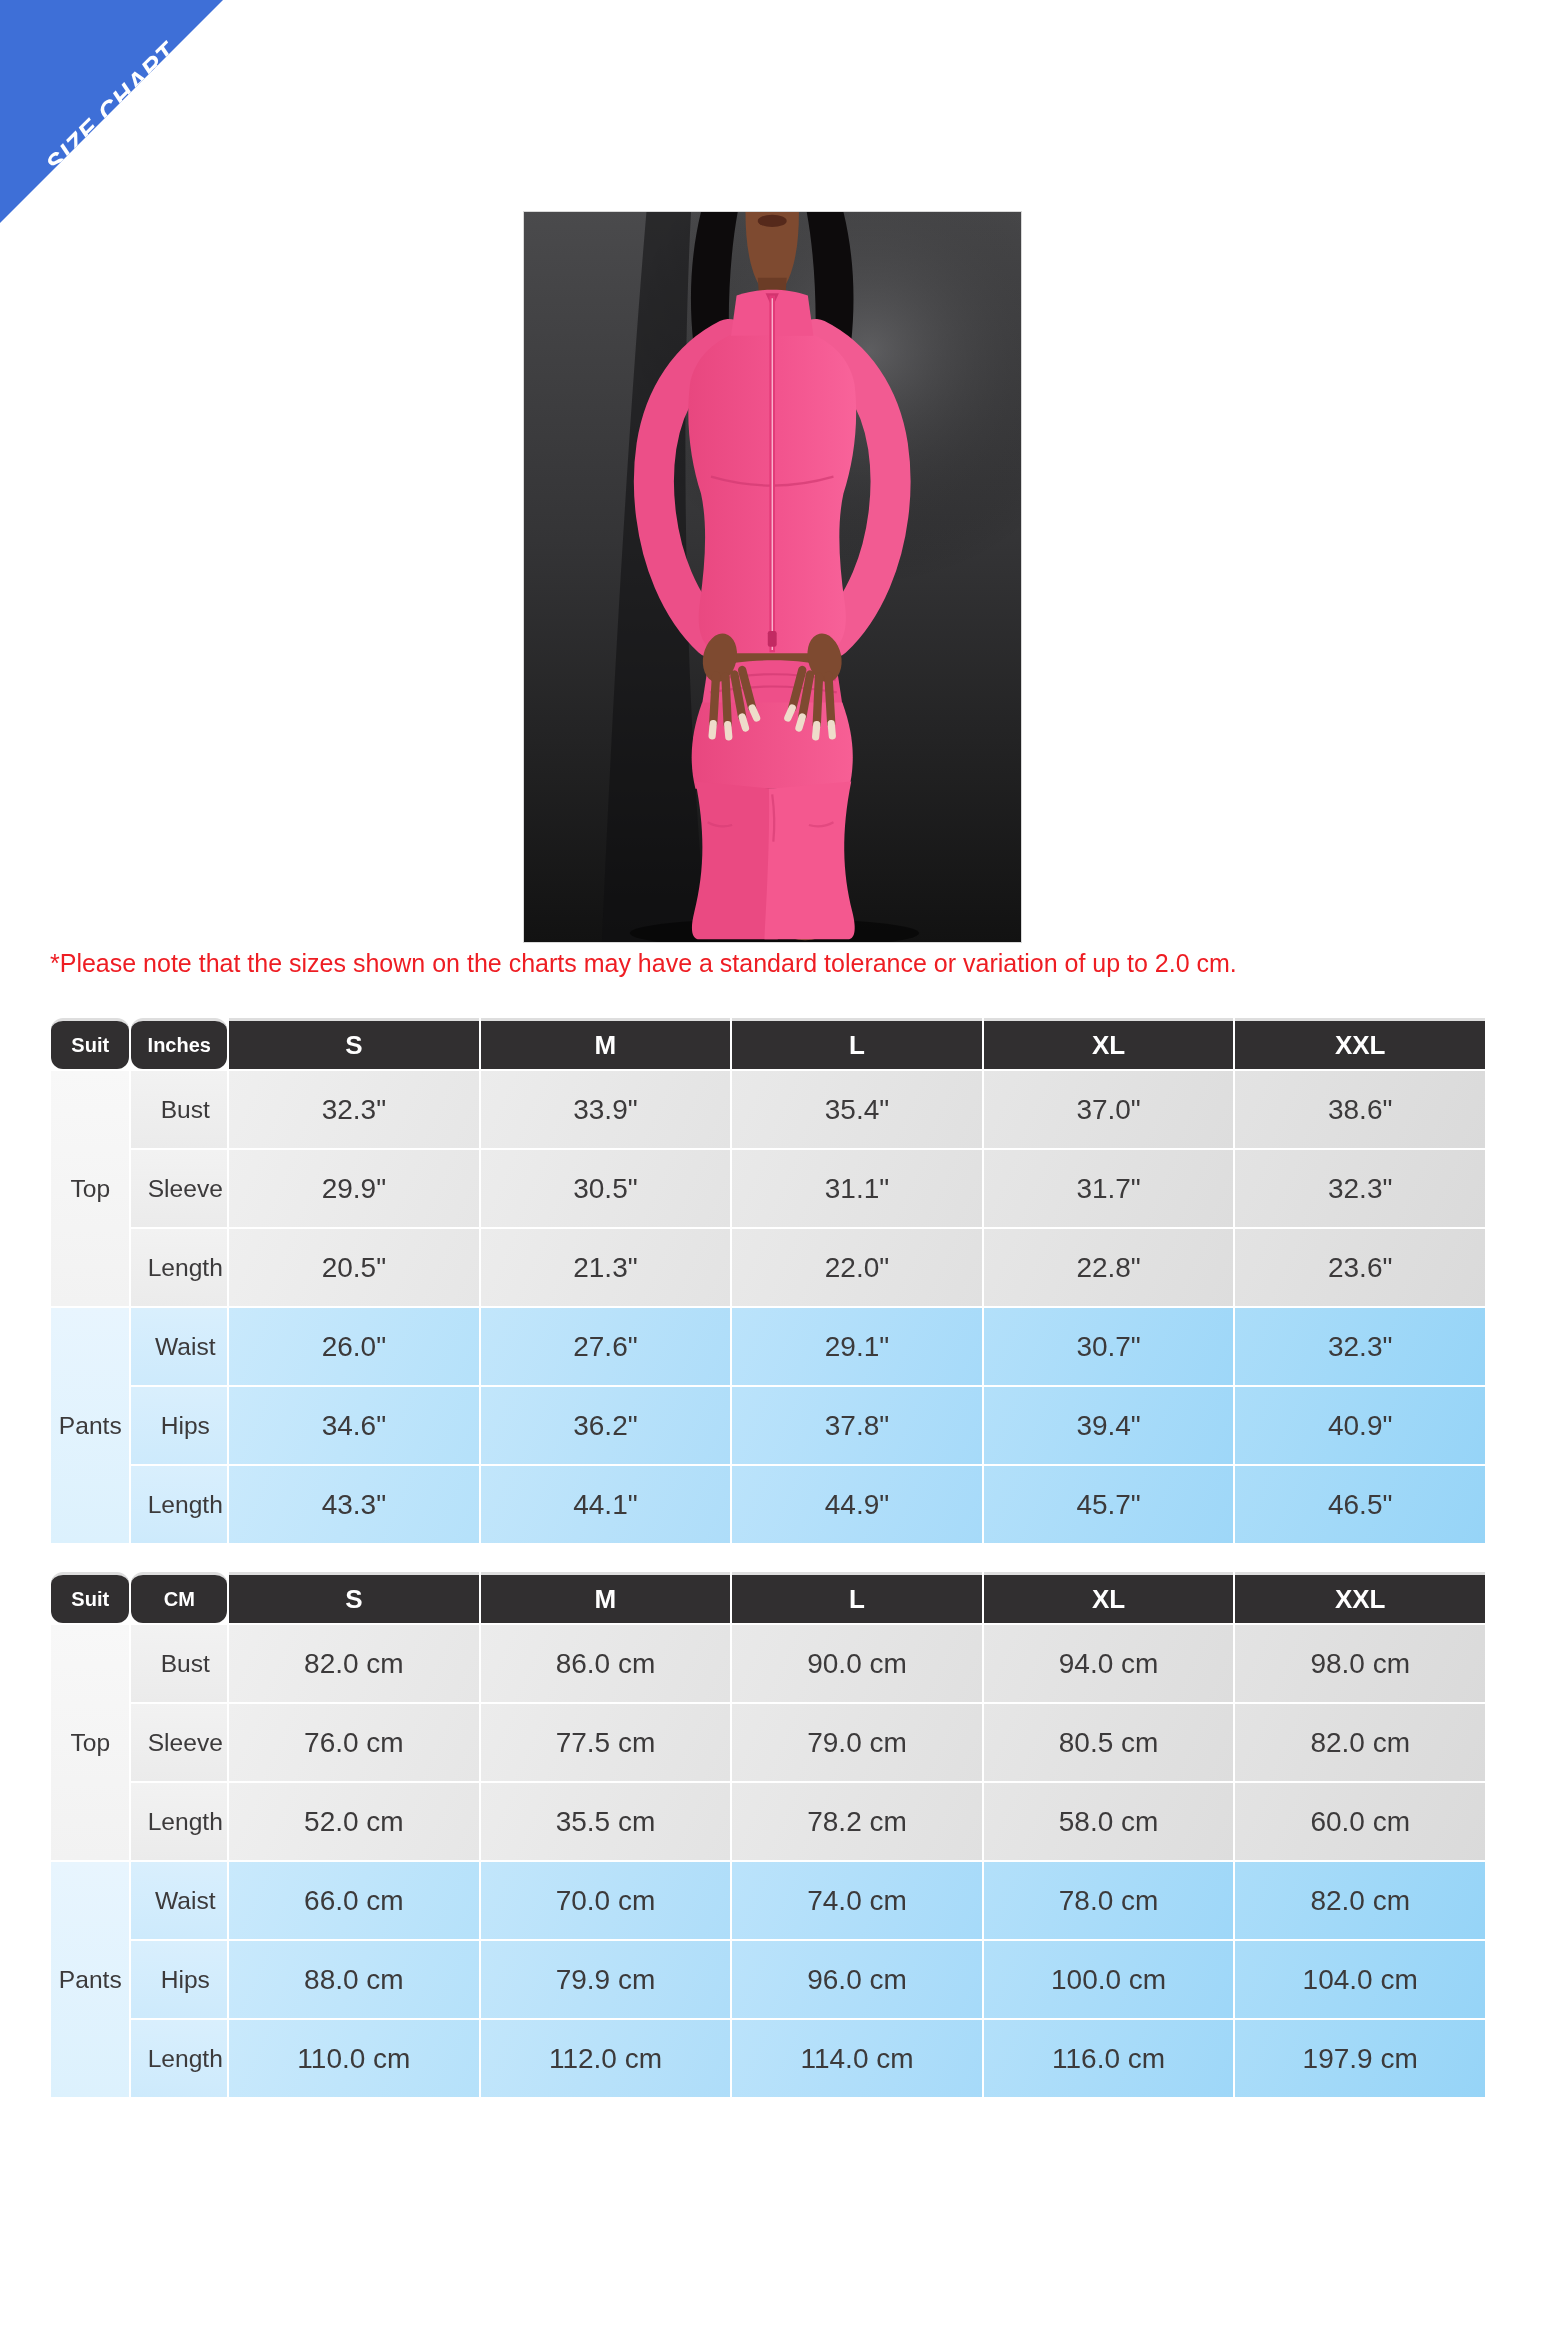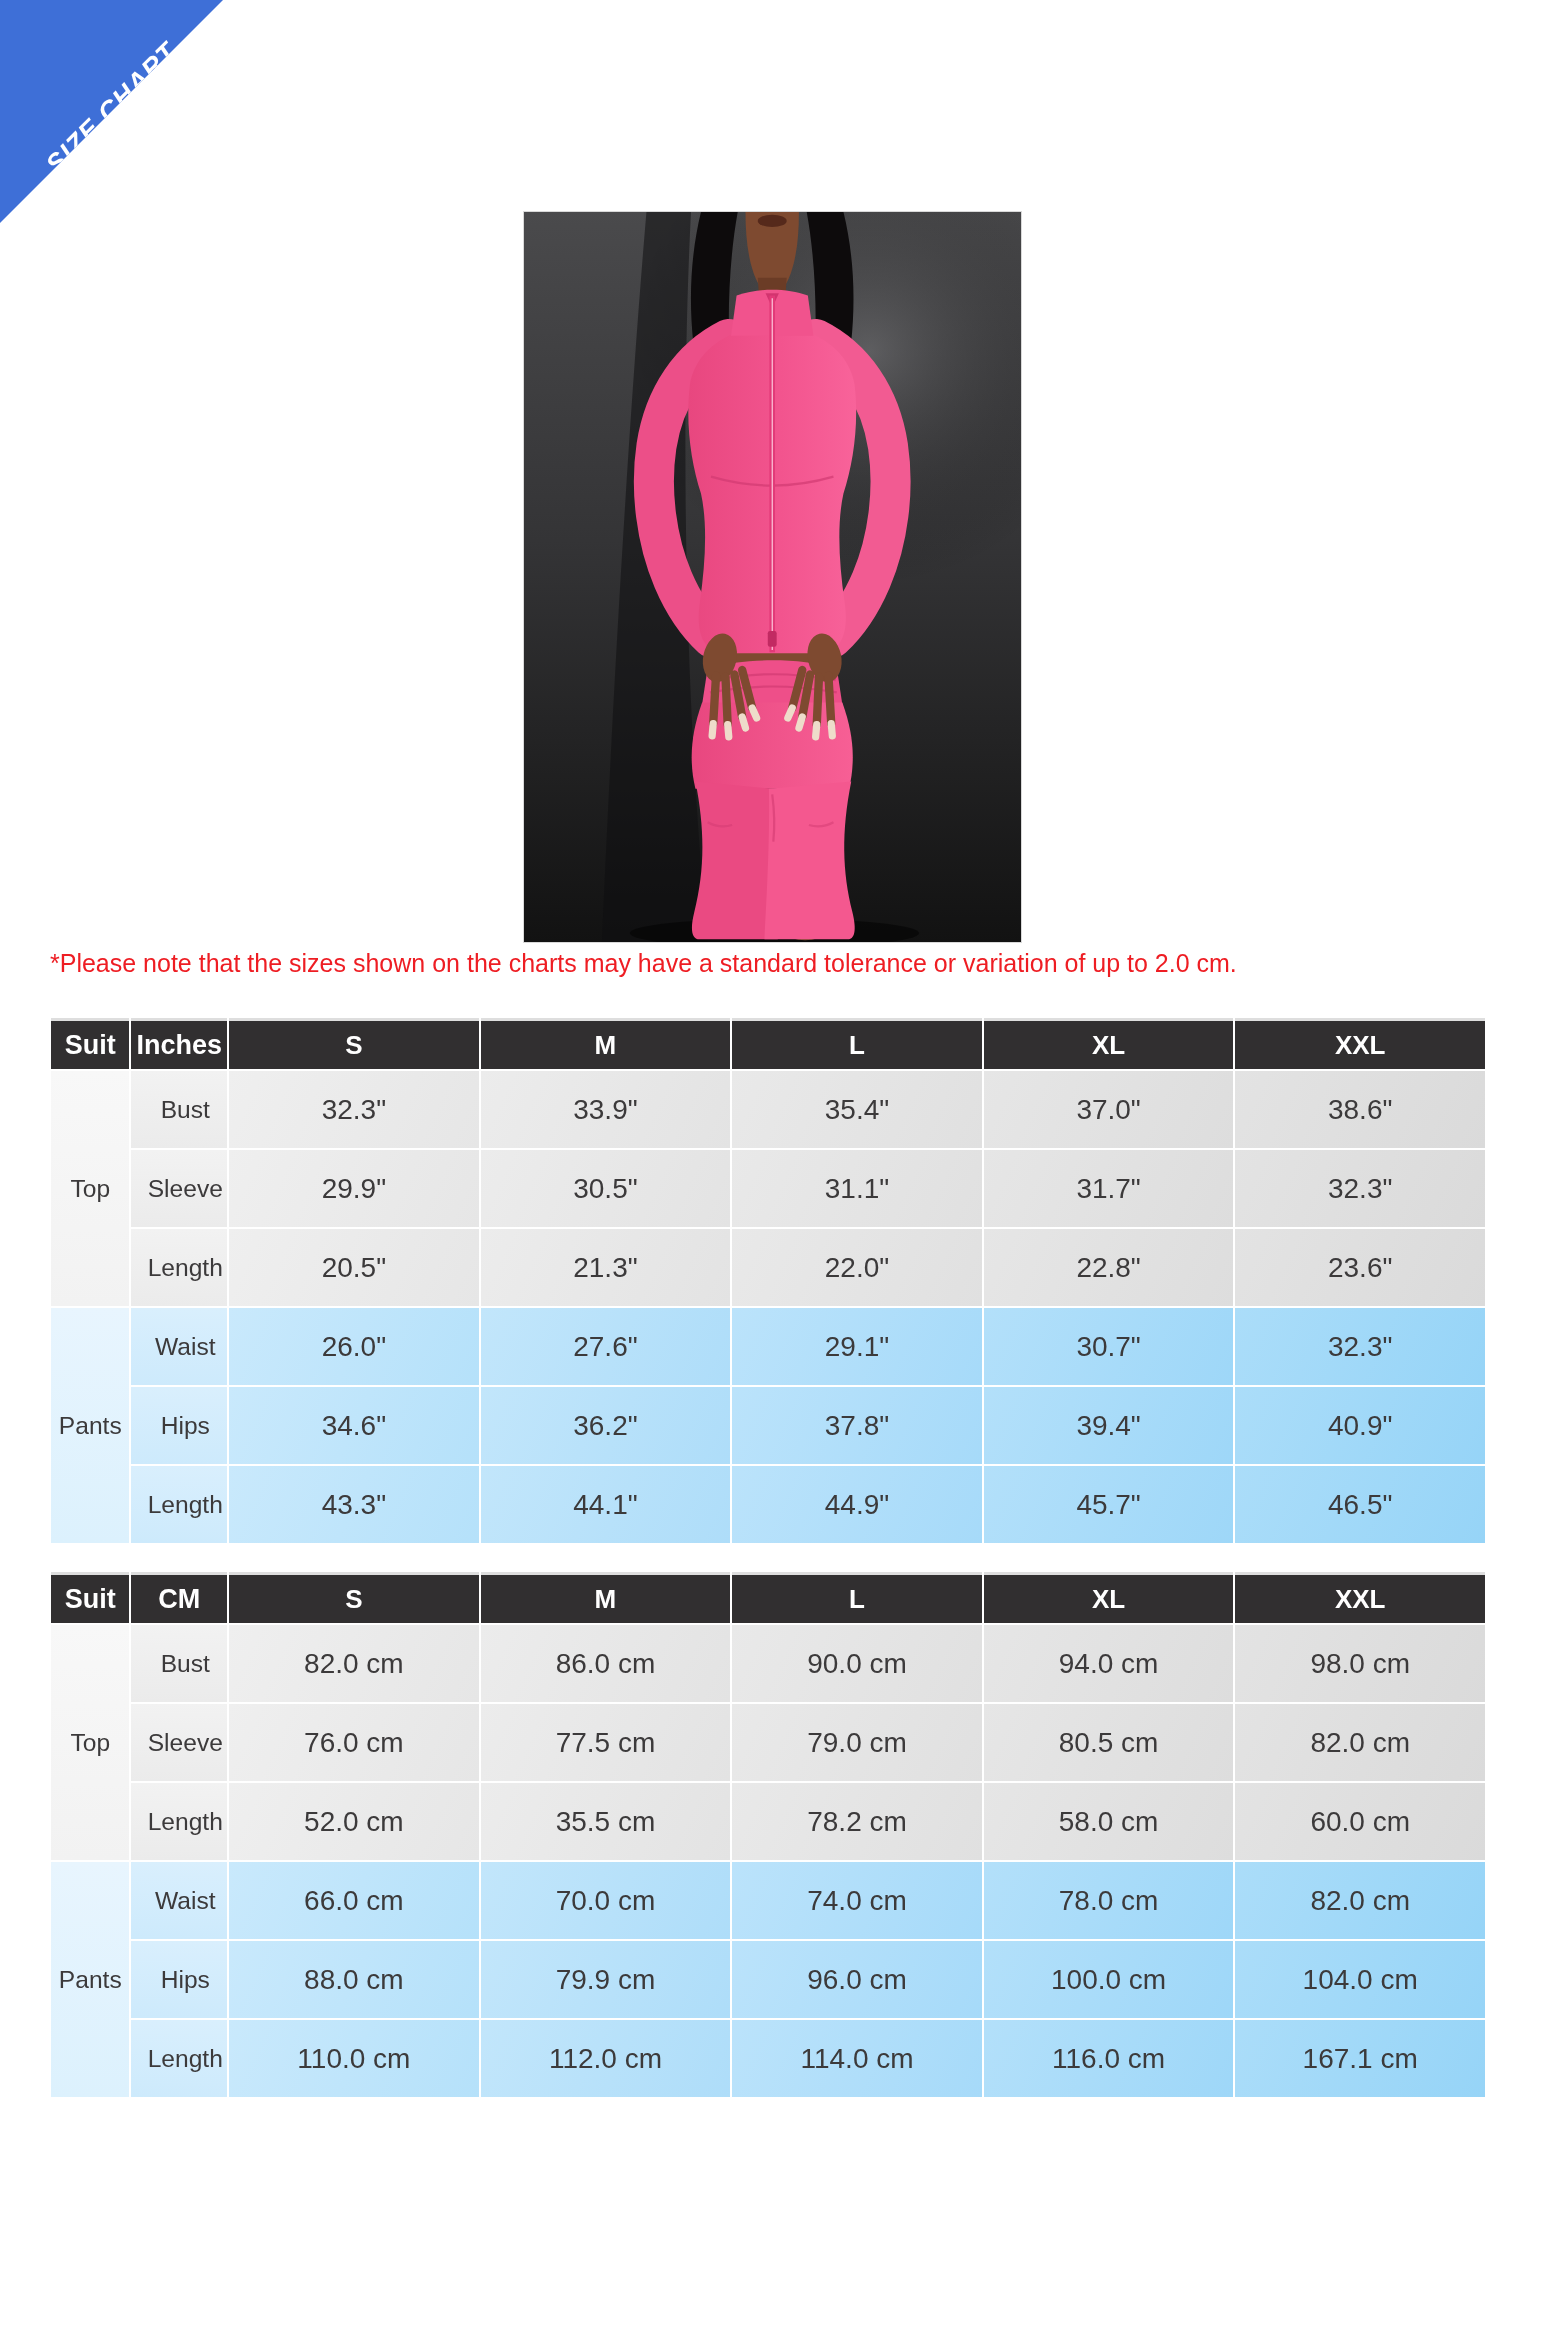--- a/index.html
+++ b/index.html
@@ -22,21 +22,21 @@
   .note { position:absolute; left:50px; top:949px; width:1463px;
           color:#ee1d23; font-size:25px; }
 
   
   .size-table { position:absolute; left:49px; width:1438px; table-layout:fixed;
                 border-collapse:separate; border-spacing:2.8px; }
   .col-group { width:78px; } .col-label { width:95px; } .col-size { width:248px; }
   .size-table th, .size-table td { text-align:center; vertical-align:middle; overflow:hidden; }
   .size-table th { height:51px; background:#312f30; color:#ffffff; font-weight:bold;
                    font-size:26px; border-top:3.9px solid #dedede; }
-  .size-table th.corner, .size-table th.unit { font-size:27px; }
+  .size-table th.corner, .size-table th.unit { font-size:20px;border-radius:12px; }
   .size-table td { height:77px; color:#3c3a3b; }
   td.group { font-size:24.6px; }
   td.label { font-size:24.6px;padding-left:12px; }
   td.val   { font-size:28px; }
 
   tr.g-top td.group  { background:linear-gradient(180deg,#f8f8f8,#f2f2f2); }
   tr.g-top td.label  { background:linear-gradient(180deg,#f2f2f2,#ebebeb); }
   tr.g-top td.val.v1 { background:linear-gradient(115deg,#efefef,#e6e6e6); }
   tr.g-top td.val.v2 { background:linear-gradient(115deg,#ececec,#e3e3e3); }
   tr.g-top td.val.v3 { background:linear-gradient(115deg,#e9e9e9,#e0e0e0); }
@@ -266,19 +266,19 @@
         <td class="val v3">96.0 cm</td>
         <td class="val v4">100.0 cm</td>
         <td class="val v5">104.0 cm</td>
       </tr>
       <tr class="g-pants">
         <td class="label">Length</td>
         <td class="val v1">110.0 cm</td>
         <td class="val v2">112.0 cm</td>
         <td class="val v3">114.0 cm</td>
         <td class="val v4">116.0 cm</td>
-        <td class="val v5">167.1 cm</td>
+        <td class="val v5">197.9 cm</td>
       </tr>
     </tbody>
   </table>
 
 </div>
 
 
 </body></html>

